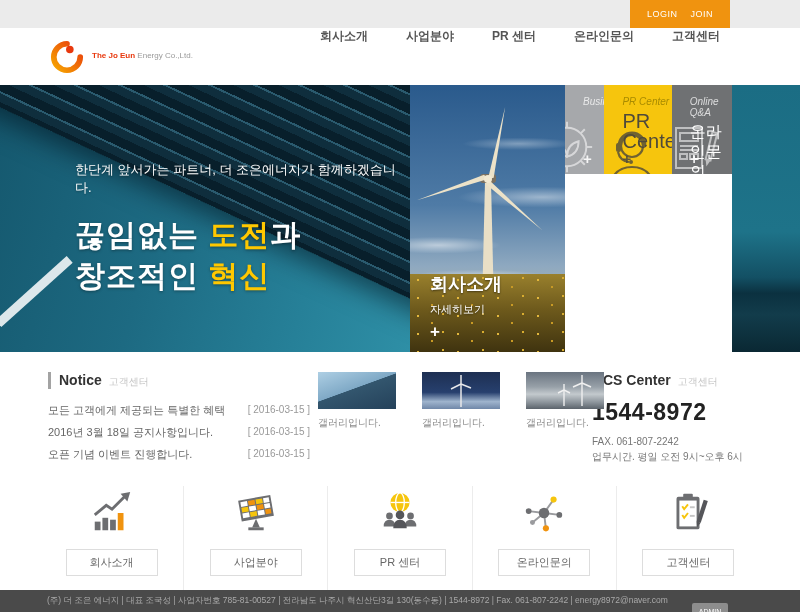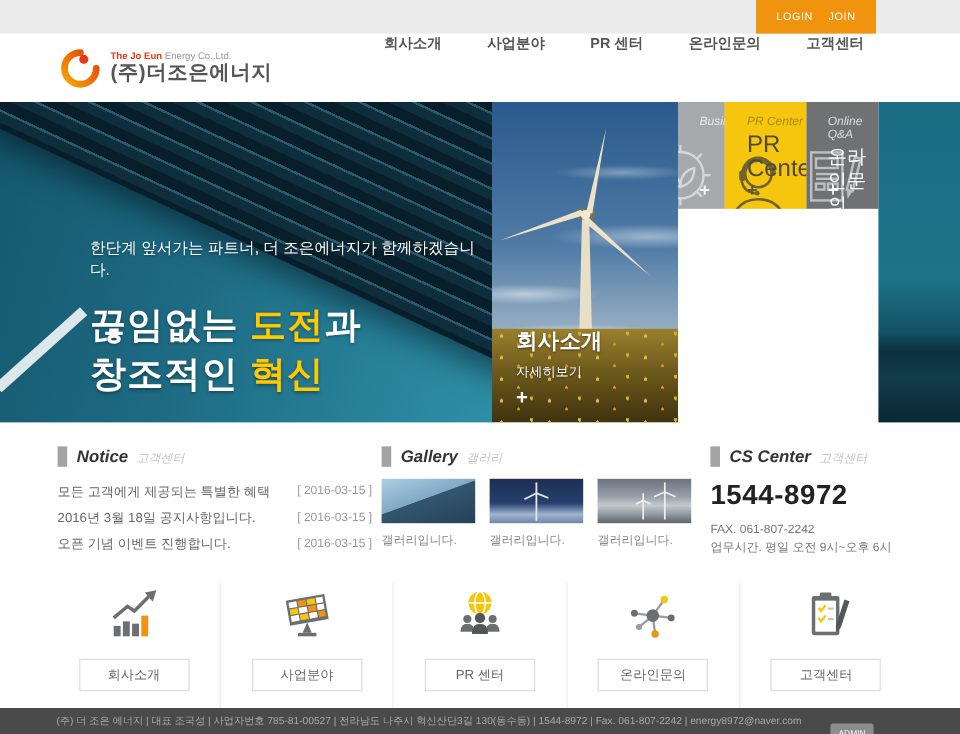--- a/index.html
+++ b/index.html
@@ -27,21 +27,21 @@
   .hero { height:267px; display:flex; position:relative; }
   .hero-left { width:410px; position:relative; overflow:hidden;
     background:linear-gradient(105deg,#15586e 0%,#1d6a82 40%,#268098 75%,#2e8fa6 100%); }
   .array { position:absolute; width:220%; height:80%; left:-60%; top:-40%;
     transform:rotate(25deg);
     background:repeating-linear-gradient(180deg,#081f2b 0 9px,#2a5a6e 9px 11px,#0f2e3d 11px 19px);
     box-shadow:0 10px 26px rgba(0,15,25,.55); }
   .post { position:absolute; left:-14px; bottom:56px; width:96px; height:9px;
     background:rgba(255,255,255,.85); transform:rotate(-42deg); }
   .hero-copy { position:absolute; left:75px; top:76px; z-index:3; }
-  .hero-sub { color:#fff; font-size:13px; margin-bottom:17px; text-shadow:0 1px 2px rgba(0,0,0,.35);margin-top:37px; }
+  .hero-sub { color:#fff; font-size:13px; margin-bottom:17px; text-shadow:0 1px 2px rgba(0,0,0,.35); }
   .hero-title { color:#fff; font-size:30px; font-weight:bold; line-height:41px;
     letter-spacing:1px; text-shadow:0 1px 3px rgba(0,0,0,.35); }
   .hl { color:#ffc800; }
   
   .hero-mid { width:155px; position:relative; overflow:hidden; cursor:pointer;
     background:linear-gradient(180deg,#2a5a8c 0%,#4f7ba6 45%,#8fa9c0 68%,#cbbd96 100%); }
   .hero-mid::before { content:""; position:absolute; inset:0; z-index:0;
     background:
       radial-gradient(ellipse 90px 12px at 18% 60%,rgba(255,255,255,.5),transparent 70%),
       radial-gradient(ellipse 120px 15px at 85% 42%,rgba(255,255,255,.45),transparent 70%),
@@ -71,32 +71,32 @@
   .panel-pr .p-title { font-size:20px; color:#4f4a3a; }
   .pt-line { display:block; }
   .p-plus { position:absolute; left:18px; bottom:7px; font-size:15px; font-weight:bold; opacity:.9; }
   .p-icon { position:absolute; right:8px; bottom:-6px; opacity:.55; color:#fff; }
   .panel-pr .p-icon { color:#4f4a3a; opacity:.8; bottom:-14px; }
   .panel-online .p-icon { bottom:-10px; }
   .hero-edge { flex:1;
     background:linear-gradient(180deg,#1b6d84 0%,#1e7389 55%,#135064 72%,#0b3140 78%,#123c4b 86%,#0a2833 100%); }
   
   .info { height:118px; background:#fff; display:flex; padding:20px 40px 0 48px; }
-  .blk-head { display:flex; align-items:baseline; gap:7px; border-left:8px solid #a3a3a3;
-    padding-left:8px; margin-bottom:10px;font-style:italic; }
+  .blk-head { display:flex; align-items:baseline; gap:7px; border-left:3px solid #a3a3a3;
+    padding-left:8px; margin-bottom:10px; }
   .blk-title { font-size:14px; font-weight:bold; color:#333; }
   .blk-sub { font-size:10px; color:#c4c4c4; }
   .block-notice { width:262px; }
   .notice-list { list-style:none; }
   .notice-row { display:flex; justify-content:space-between; align-items:center;
     font-size:11px; color:#666; line-height:22px; cursor:pointer; }
   .n-text { white-space:nowrap; overflow:hidden; }
   .n-date { color:#999; font-size:10px; }
   .block-gallery { width:262px; margin-left:8px; }
-  .g-list { display:flex; gap:12px;align-items:center; }
+  .g-list { display:flex; gap:26px;align-items:center; }
   .g-item { cursor:pointer; }
   .g-thumb { width:78px; height:37px; position:relative; overflow:hidden; }
   .thumb-1 { background:linear-gradient(160deg,#aecfe4 0%,#7fa9c6 45%,#33566e 46%,#24415a 100%); }
   .thumb-2 { background:linear-gradient(180deg,#1d2f52 0%,#27406e 55%,#9fb4cd 80%,#6f87a8 100%); }
   .thumb-3 { background:linear-gradient(180deg,#6a7480 0%,#97a0a8 40%,#c3c9cd 60%,#8c949b 82%,#5b636b 100%); }
   .g-cap { font-size:10px; color:#888; margin-top:7px; }
   .block-cs { flex:1; margin-left:12px; }
   .cs-phone { font-size:23px; font-weight:bold; color:#222; margin:7px 0 8px; letter-spacing:.5px; }
   .cs-fax,.cs-hours { font-size:10px; color:#777; line-height:15px; }
   
@@ -133,21 +133,20 @@
         </linearGradient>
       </defs>
       <path d="M18 4 a14 14 0 1 0 14 14" stroke="url(#lg1)" stroke-width="6" fill="none" stroke-linecap="round"></path>
       <circle cx="21" cy="10" r="4" fill="#e8380d"></circle>
     </svg>
     <div class="logo-text">
       <div class="logo-en">
         <span class="en-red">The Jo Eun</span>
         <span class="en-gray">Energy Co.,Ltd.</span>
       </div>
-      <div class="logo-kr">(주)더조은에너지</div>
     </div>
   </div>
   <nav class="main-nav">
     <a class="nav-item">회사소개</a>
     <a class="nav-item">사업분야</a>
     <a class="nav-item">PR 센터</a>
     <a class="nav-item">온라인문의</a>
     <a class="nav-item">고객센터</a>
   </nav>
 </div>
@@ -264,24 +263,20 @@
         <span class="n-date">[ 2016-03-15 ]</span>
       </li>
       <li class="notice-row">
         <span class="n-text">오픈 기념 이벤트 진행합니다.</span>
         <span class="n-date">[ 2016-03-15 ]</span>
       </li>
     </ul>
   </div>
 
   <div class="block-gallery">
-    <div class="blk-head">
-      <span class="blk-title">Gallery</span>
-      <span class="blk-sub">갤러리</span>
-    </div>
     <div class="g-list">
       <div class="g-item">
         <div class="g-thumb thumb-1"></div>
         <div class="g-cap">갤러리입니다.</div>
       </div>
       <div class="g-item">
         <div class="g-thumb thumb-2">
           <svg width="78" height="37">
             <g stroke="#e8e8ea" stroke-width="1.5">
               <line x1="39" y1="12" x2="39" y2="35"></line>

